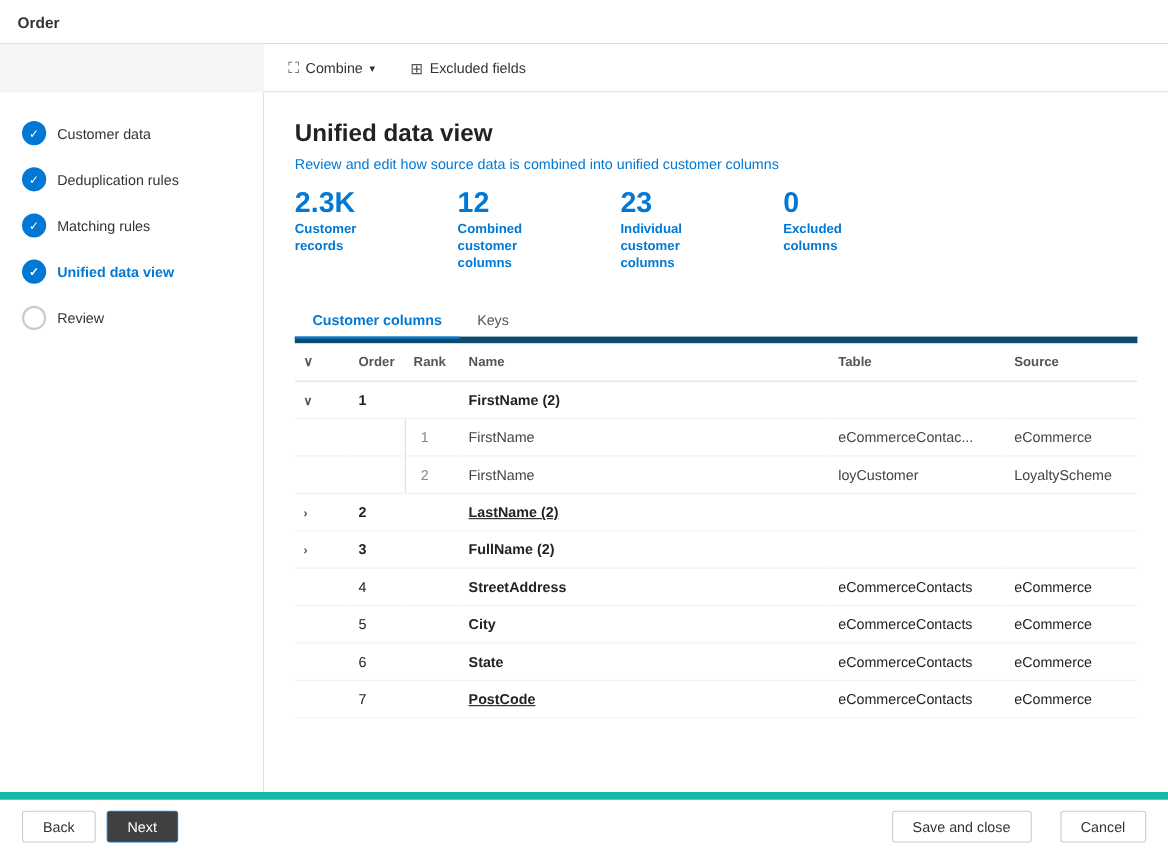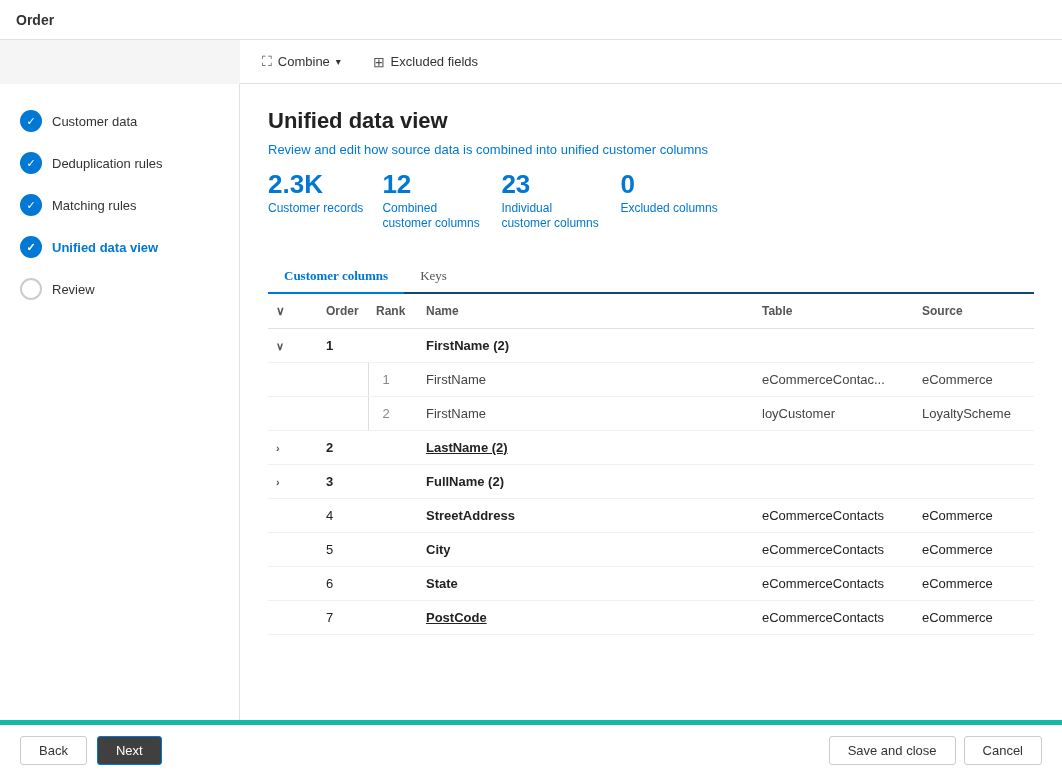--- a/index.html
+++ b/index.html
@@ -101,21 +101,21 @@
     }
 
     .subtitle {
       font-size: 13px;
       color: #0078d4;
       margin-bottom: 13px;
     }
 
     .stats-row {
       display: flex;
-      gap: 19px;
+      gap: 48px;
       margin-bottom: 28px;
     }
 
     .stat-item {
       display: flex;
       flex-direction: column;
       align-items: flex-start;
     }
 
     .stat-number {
@@ -125,28 +125,28 @@
       line-height: 1.1;
     }
 
     .stat-label {
       font-size: 12px;
       color: #0078d4;
       max-width: 100px;
       text-align: left;
       line-height: 1.3;
       margin-top: 2px;
+      font-weight: bold;
     }
 
     .tabs {
       display: flex;
       gap: 0;
-      border-bottom: 2px solid #0c4a6e;
+      border-bottom: 6px solid #0c4a6e;
       margin-bottom: 0;
-      font-family: Liberation Serif, serif;
     }
 
     .tab {
       padding: 8px 16px;
       font-size: 13px;
       cursor: pointer;
       color: #555;
       border-bottom: 2px solid transparent;
       margin-bottom: -2px;
     }
@@ -202,30 +202,30 @@
     .col-table { width: 160px; }
     .col-source { width: 120px; }
 
     .footer-bar {
       position: fixed;
       bottom: 0;
       left: 0;
       right: 0;
       height: 56px;
       background: #fff;
-      border-top: 5px solid #14b8a6;
+      border-top: 7px solid #14b8a6;
       display: flex;
       align-items: center;
       justify-content: space-between;
       padding: 0 20px;
       z-index: 100;
     }
 
     .footer-left { display: flex; gap: 10px; }
-    .footer-right { display: flex; gap: 8px; }
+    .footer-right { display: flex; gap: 26px; }
 
     .btn {
       padding: 6px 18px;
       font-size: 13px;
       border-radius: 3px;
       cursor: pointer;
       border: 1px solid #ccc;
       background: #fff;
       color: #333;
     }

